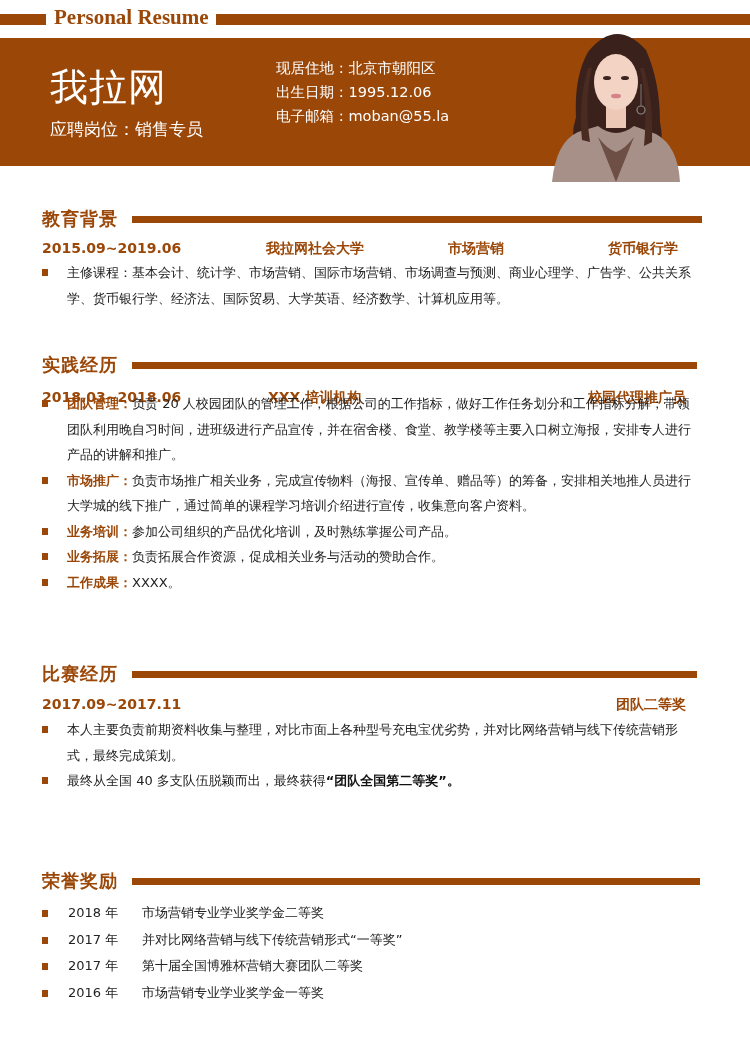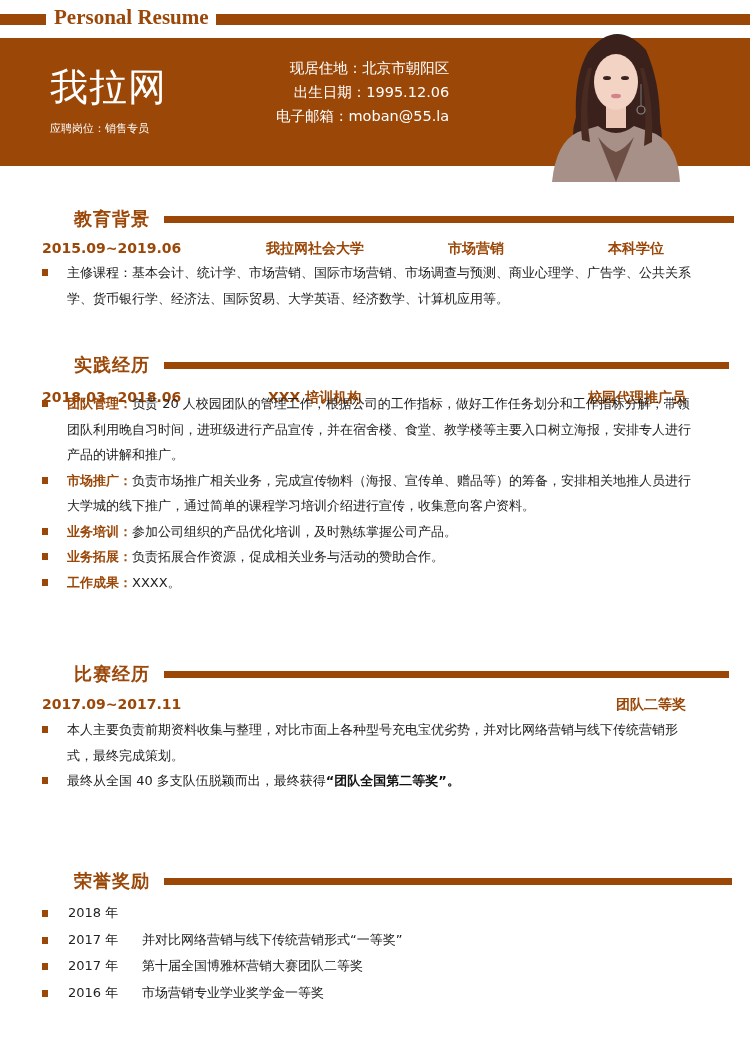--- a/index.html
+++ b/index.html
@@ -5,28 +5,28 @@
     * { margin: 0; padding: 0; box-sizing: border-box; }
     html, body { width: 750px; height: 1058px; background: #ffffff; overflow: hidden; }
     body { position: relative; font-family: "DejaVu Sans", "Liberation Sans", sans-serif; color: #222; }
 
     .top-bar-left { position: absolute; left: 0; top: 14px; width: 46px; height: 11px; background: #9a4708; }
     .top-title { position: absolute; left: 54px; top: 4px; font-family: "Liberation Serif", "DejaVu Serif", serif; font-weight: bold; font-size: 21px; color: #9a4708; line-height: 26px; }
     .top-bar-right { position: absolute; left: 216px; top: 14px; right: 0; height: 11px; background: #9a4708; }
 
     .header-band { position: absolute; left: 0; top: 38px; width: 750px; height: 128px; background: #9a4708; }
     .name { position: absolute; left: 50px; top: 66px; font-size: 38px; color: #ffffff; line-height: 42px; letter-spacing: 1px; }
-    .position { position: absolute; left: 50px; top: 118px; font-size: 11px; color: #ffffff; line-height: 22px; }
-    .info-list { position: absolute; left: 276px; top: 56px; text-align: right; }
+    .position { position: absolute; left: 50px; top: 118px; font-size: 17px; color: #ffffff; line-height: 22px; }
+    .info-list { position: absolute; left: 276px; top: 56px; }
     .info-row { font-size: 14.5px; color: #ffffff; line-height: 24px; white-space: nowrap; }
 
     .photo { position: absolute; left: 548px; top: 22px; width: 136px; height: 160px; overflow: hidden; }
     .photo svg { display: block; }
 
-    .section-head { position: absolute; left: 42px; height: 30px; width: 660px; margin-left: 32px; }
+    .section-head { position: absolute; left: 42px; height: 30px; width: 660px; }
     .section-title { position: absolute; left: 0; top: 0; font-size: 18px; font-weight: bold; color: #9a4708; line-height: 28px; letter-spacing: 1px; }
     .section-rule { position: absolute; left: 90px; top: 11px; right: 0; height: 7px; background: #9a4708; }
 
     .entry-row { position: absolute; left: 42px; width: 645px; height: 22px; font-size: 14px; font-weight: bold; color: #9a4708; line-height: 22px; }
     .entry-row span { position: absolute; top: 0; white-space: nowrap; }
 
     .bullet-list { position: absolute; left: 42px; width: 655px; }
     .bullet { position: relative; padding-left: 25px; font-size: 13px; color: #222; line-height: 25.5px; }
     .bullet::before { content: ""; position: absolute; left: 0; top: 9px; width: 6px; height: 7px; background: #9a4708; }
     .bullet .label { color: #9a4708; font-weight: bold; }
@@ -81,21 +81,21 @@
 </div>
 
 <div class="section-head" style="top:205px;">
   <div class="section-title">教育背景</div>
   <div class="section-rule" style="top:11px;"></div>
 </div>
 <div class="entry-row" style="top:237px;">
   <span style="left:0;">2015.09~2019.06</span>
   <span style="left:224px;">我拉网社会大学</span>
   <span style="left:406px;">市场营销</span>
-  <span style="left:566px;">本科学位</span>
+  <span style="left:566px;">货币银行学</span>
 </div>
 <div class="bullet-list" style="top:260px;">
   <div class="bullet">主修课程：基本会计、统计学、市场营销、国际市场营销、市场调查与预测、商业心理学、广告学、公共关系学、货币银行学、经济法、国际贸易、大学英语、经济数学、计算机应用等。</div>
 </div>
 
 <div class="section-head" style="top:351px;">
   <div class="section-title">实践经历</div>
   <div class="section-rule" style="top:11px; right:5px;"></div>
 </div>
 <div class="entry-row" style="top:386px;">
@@ -124,20 +124,21 @@
   <div class="bullet"><span>最终从全国 40 多支队伍脱颖而出，最终获得</span><span class="strong">“团队全国第二等奖”</span><span class="strong">。</span></div>
 </div>
 
 <div class="section-head" style="top:867px;">
   <div class="section-title">荣誉奖励</div>
   <div class="section-rule" style="top:11px; right:2px;"></div>
 </div>
 <div class="bullet-list" style="top:900px;">
   <div class="award">
       <span class="year">2018 年</span>
+      <span class="title">市场营销专业学业奖学金二等奖</span>
     </div>
   <div class="award">
       <span class="year">2017 年</span>
       <span class="title">并对比网络营销与线下传统营销形式“一等奖”</span>
     </div>
   <div class="award">
       <span class="year">2017 年</span>
       <span class="title">第十届全国博雅杯营销大赛团队二等奖</span>
     </div>
   <div class="award">

